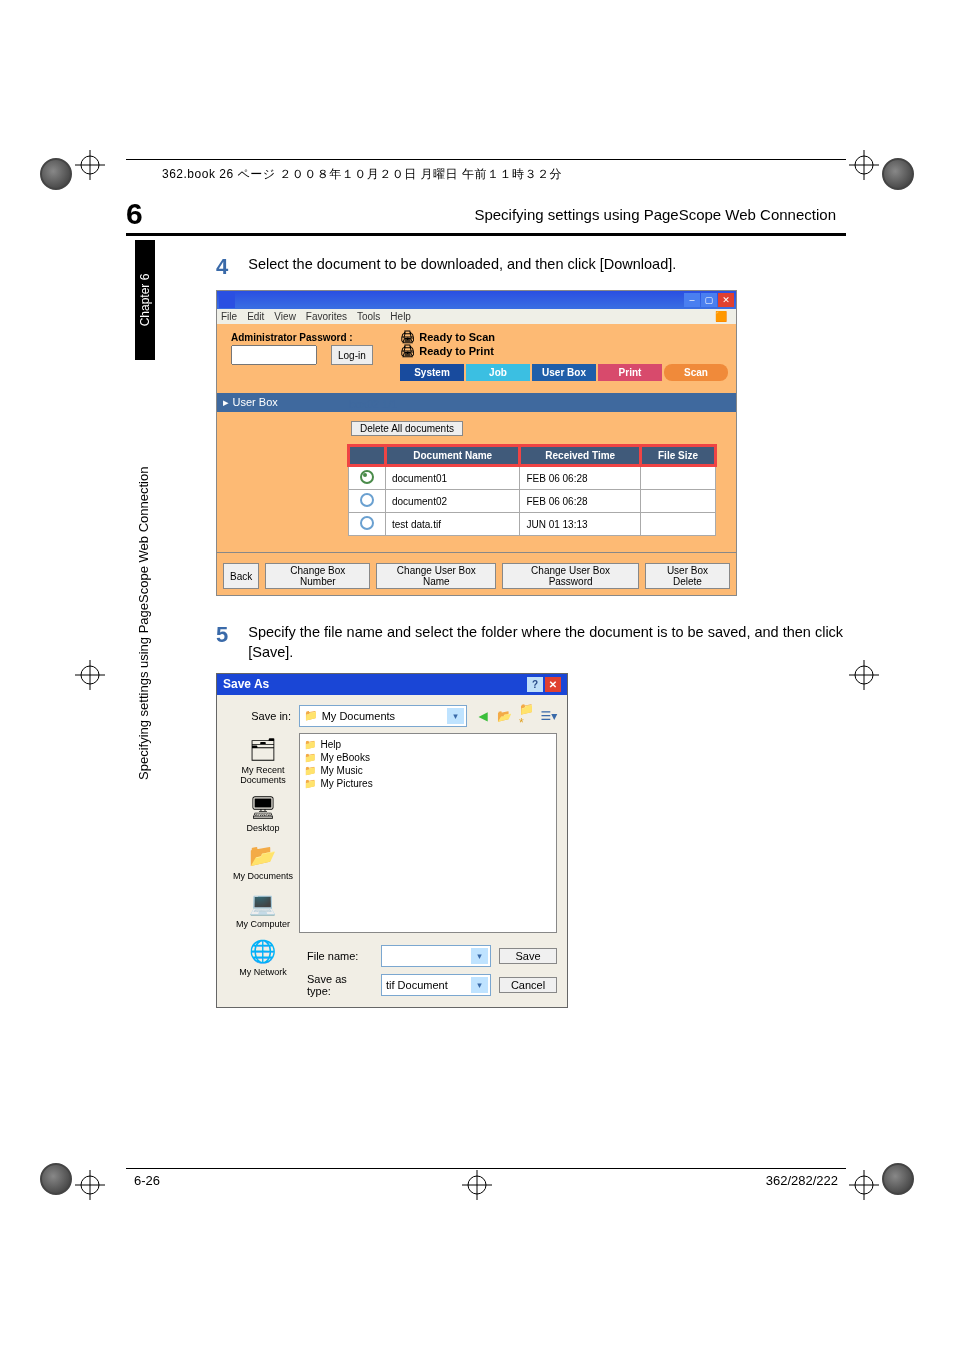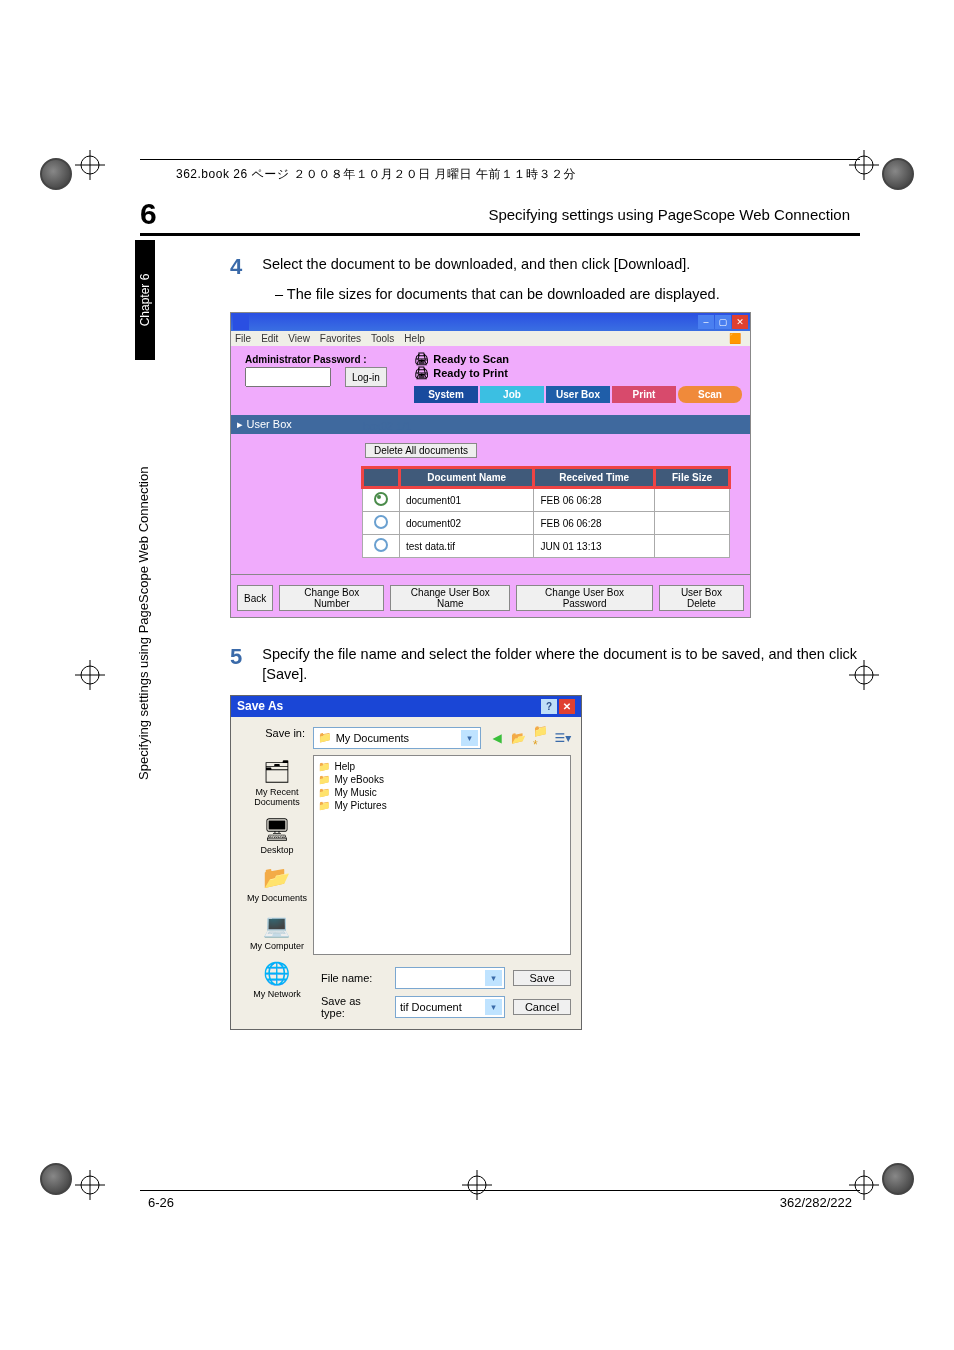--- a/index.html
+++ b/index.html
@@ -11,21 +11,21 @@
 .crop-bl { bottom:150px; left:75px; }
 .crop-br { bottom:150px; right:75px; }
 .crop-ml { top:50%; left:75px; transform:translateY(-50%); }
 .crop-mr { top:50%; right:75px; transform:translateY(-50%); }
 .crop-ball-tl{position:absolute;top:158px;left:40px;width:28px;height:28px;border:2px solid #444;border-radius:50%;background-image:radial-gradient(circle at 40% 40%,#888,#333);}
 .crop-ball-bl{position:absolute;bottom:155px;left:40px;width:28px;height:28px;border:2px solid #444;border-radius:50%;background-image:radial-gradient(circle at 40% 40%,#888,#333);}
 .crop-ball-tr{position:absolute;top:158px;right:40px;width:28px;height:28px;border:2px solid #444;border-radius:50%;background-image:radial-gradient(circle at 40% 40%,#888,#333);}
 .crop-ball-br{position:absolute;bottom:155px;right:40px;width:28px;height:28px;border:2px solid #444;border-radius:50%;background-image:radial-gradient(circle at 40% 40%,#888,#333);}
 .crop-ball-m{position:absolute;bottom:150px;left:50%;transform:translateX(-50%);}
 
-.content { position:absolute; left:140px; top:159px; width:720px; }
+.content { position:absolute; left:126px; top:159px; width:720px; }
 hr.top { border:none; border-top:1.5px solid #000; margin:0; }
 .bookline { font-size:12px; letter-spacing:0.5px; padding:6px 0 14px 36px;}
 .headrow { display:flex; align-items:center; justify-content:space-between; padding-right:10px;}
 .chapnum { font-size:30px; font-weight:700; font-family:Arial,Helvetica,sans-serif; color:#000;}
 .headtitle { font-size:15px; }
 hr.thick { border:none; border-top:3px solid #000; margin-top:2px; margin-bottom:18px;}
 .steprow { display:flex; gap:20px; margin-left:90px; margin-top:18px;}
 .stepnum { font-size:22px; font-weight:700; color:#3a6aa9; font-family:Arial,Helvetica,sans-serif;}
 .steptxt { font-size:14.5px; line-height:1.4; flex:1; color:#000;}
 .dashline { font-size:14.5px; margin-left:135px; margin-top:6px; }
@@ -37,21 +37,21 @@
 .shot1 { margin-left:90px; margin-top:10px; width:519px; border:1px solid #888;}
 .ie-title { height:18px; background:linear-gradient(#2a4fe2,#3a6fe2); display:flex; justify-content:space-between; align-items:center;}
 .winbtns{display:flex;gap:1px;margin-right:2px;}
 .winbtn{width:16px;height:14px;display:flex;align-items:center;justify-content:center;font-size:9px;color:#fff;}
 .wb-min{background:#4a7ff0;}
 .wb-max{background:#4a7ff0;}
 .wb-close{background:#e04030;}
 .ie-icon{width:16px;height:16px;margin:0 2px;display:inline-block;background:#2a4fe2;}
 .ie-menu { font-size:10px; background:#efefe7; padding:2px 4px; display:flex; gap:10px; color:#333;}
 .ie-menu .flag{margin-left:auto;margin-right:4px;}
-.ie-body { background:#f0abfc; }
+.ie-body { background:#fdba74; }
 .status-row { display:flex; padding:6px 8px; font-size:11px; font-weight:700;}
 .status-row .left{flex:1;}
 .status-row .right{}
 .status-line{display:flex;align-items:center;gap:4px;}
 .printer-icon{display:inline-block;font-size:12px;}
 .admin-row{display:flex;align-items:flex-end;gap:6px;padding:2px 6px 6px;font-size:10px;}
 .admin-row input[type=text]{width:78px;height:14px;font-size:10px;}
 .btn-login{font-size:10px;padding:0 6px;border:1px solid #888;background:#eee;cursor:pointer;}
 .tabbar{display:flex;gap:2px;padding-left:120px;margin-top:-18px;}
 .tabbtn{font-size:10px;color:#fff;padding:3px 0;width:64px;text-align:center;cursor:pointer;}
@@ -77,21 +77,21 @@
 .bottom-actions{display:flex;gap:6px;padding:10px 6px 6px 6px;border-top:1px solid #888;margin-top:16px;}
 .bottom-actions button{font-size:10px;padding:1px 6px;border:1px solid #888;background:#f0f0f0;cursor:pointer;}
 
 .shot2{margin-left:90px;margin-top:10px;width:350px;border:1px solid #666;}
 .dlg-title{background:#1a46d6;color:#fff;font-size:12px;font-weight:700;padding:3px 6px;display:flex;justify-content:space-between;align-items:center;}
 .dlg-title .dlg-btns{display:flex;gap:2px;}
 .dlg-btn{width:16px;height:15px;display:flex;align-items:center;justify-content:center;font-size:10px;}
 .dlg-h{background:#c0dff8;color:#2a4d8a;}
 .dlg-x{background:#e04030;color:#fff;}
 .dlg-body{padding:10px;background:#f1eee5;font-size:11px;}
-.row{display:flex;gap:8px;margin-bottom:6px;}
+.row{display:flex;align-items:center;gap:8px;margin-bottom:6px;}
 .label{width:64px;text-align:right;}
 .combo{flex:1;display:flex;justify-content:space-between;align-items:center;border:1px solid #7ba7d0;background:#fff;padding:1px 2px 1px 4px;height:18px;}
 .combo .drop{width:17px;height:16px;background:#bfe3ff;display:flex;align-items:center;justify-content:center;color:#3a6aa9;font-size:9px;}
 .toolbar-icons{display:flex;gap:6px;align-items:center;}
 .ticon{width:16px;height:16px;display:flex;align-items:center;justify-content:center;font-size:12px;}
 .ti-back{color:#3bbf3b;}
 .ti-up{color:#3bbf3b;}
 .ti-new{color:#e0a020;}
 .ti-view{color:#3a6aa9;}
 .dlg-main{display:flex;}
@@ -169,21 +169,20 @@
   <div class="headrow">
     <div class="chapnum">6</div>
     <div class="headtitle">Specifying settings using PageScope Web Connection</div>
   </div>
   <hr class="thick">
 
   <div class="steprow">
     <div class="stepnum">4</div>
     <div class="steptxt">Select the document to be downloaded, and then click [Download].</div>
   </div>
-  <div class="dashline">–   The file sizes for documents that can be downloaded are displayed.</div>
 
   <div class="shot1">
     <div class="ie-title">
       <span class="ie-icon"></span>
       <div class="winbtns">
         <div class="winbtn wb-min">–</div>
         <div class="winbtn wb-max">▢</div>
         <div class="winbtn wb-close">✕</div>
       </div>
     </div>

